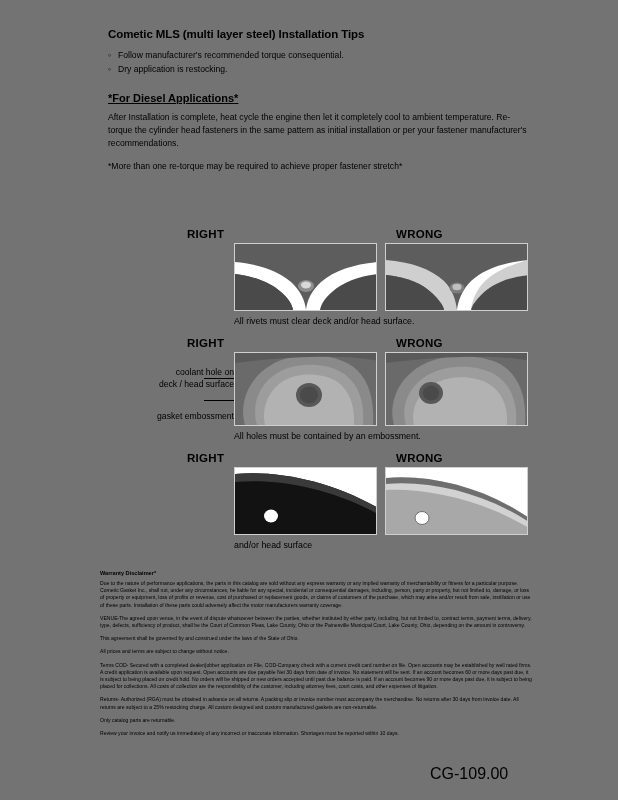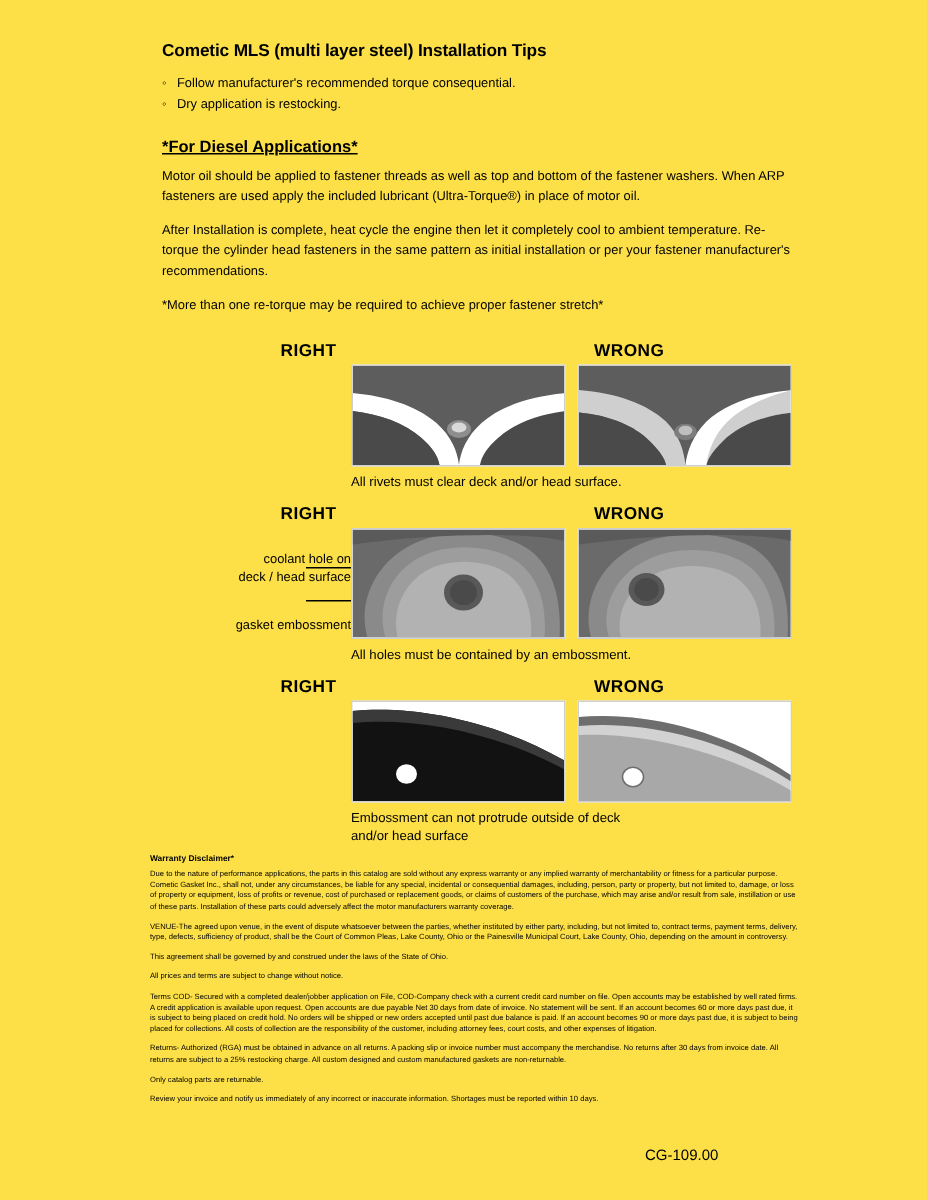--- a/index.html
+++ b/index.html
@@ -13,21 +13,21 @@
     position: relative;
     font-family: "Liberation Sans", sans-serif;
     color: #000000;
     overflow: hidden;
   }
   .page {
     position: absolute;
     left: 0; top: 0;
     width: 618px;
     height: 800px;
-    background: #fde047;
+    background: #737373;
   }
   .content {
     position: absolute;
     left: 108px;
     top: 28px;
     width: 420px;
   }
   h1.title {
     font-size: 11.5px;
     font-weight: bold;
@@ -167,39 +167,38 @@
   .warranty p {
     font-size: 5.1px;
     line-height: 7.2px;
     margin: 0 0 6px 0;
     text-align: left;
   }
   .docnum {
     position: absolute;
     left: 430px;
     top: 765px;
-    font-size: 10px;
+    font-size: 16px;
     font-family: "Liberation Sans", sans-serif;
   }
 </style>
 </head>
 <body>
 
 <div class="page">
 
   <div class="content">
     <h1 class="title">Cometic MLS (multi layer steel) Installation Tips</h1>
 
     <ul class="bullets">
       <li>Follow manufacturer's recommended torque consequential.</li>
       <li>Dry application is restocking.</li>
     </ul>
 
     <h2 class="subtitle">*For Diesel Applications*</h2>
-    <p class="para">Motor oil should be applied to fastener threads as well as top and bottom of the fastener washers. When ARP fasteners are used apply the included lubricant (Ultra-Torque®) in place of motor oil.</p>
     <p class="para">After Installation is complete, heat cycle the engine then let it completely cool to ambient temperature. Re-torque the cylinder head fasteners in the same pattern as initial installation or per your fastener manufacturer's recommendations.</p>
     <p class="para last">*More than one re-torque may be required to achieve proper fastener stretch*</p>
   </div>
 
   <div class="figures">
 
     <div class="fig-row">
       <div class="fig-labels">
         <span class="fig-label left">RIGHT</span>
         <span class="fig-label right">WRONG</span>
@@ -294,21 +293,20 @@
           <svg width="143" height="66" viewBox="0 0 143 66">
             <rect x="0" y="0" width="143" height="66" fill="#ffffff"></rect>
             <path d="M0,10 C45,6 100,20 143,50 L143,66 L0,66 Z" fill="#d2d2d2"></path>
             <path d="M0,22 C45,20 100,34 143,60 L143,66 L0,66 Z" fill="#a8a8a8"></path>
             <path d="M0,10 C45,6 100,20 143,50 L143,54 C100,26 46,12 0,16 Z" fill="#6e6e6e"></path>
             <ellipse cx="36" cy="50" rx="7" ry="6.5" fill="#ffffff" stroke="#6e6e6e" stroke-width="1"></ellipse>
           </svg>
         </div>
       </div>
       <div class="caption">
-        <div>Embossment can not protrude outside of deck</div>
         <div>and/or head surface</div>
       </div>
     </div>
 
   </div>
 
   <div class="warranty">
     <h3>Warranty Disclaimer*</h3>
     <p>Due to the nature of performance applications, the parts in this catalog are sold without any express warranty or any implied warranty of merchantability or fitness for a particular purpose.  Cometic Gasket Inc., shall not, under any circumstances, be liable for any special, incidental or consequential damages, including, person, party or property, but not limited to, damage, or loss of property or equipment, loss of profits or revenue, cost of purchased or replacement goods, or claims of customers of the purchase, which may arise and/or result from sale, instillation or use of these parts.  Installation of these parts could adversely affect the motor manufacturers warranty coverage.</p>
     <p>VENUE-The agreed upon venue, in the event of dispute whatsoever between the parties, whether instituted by either party, including, but not limited to, contract terms, payment terms, delivery, type, defects, sufficiency of product, shall be the Court of Common Pleas, Lake County, Ohio or the Painesville Municipal Court, Lake County, Ohio, depending on the amount in controversy.</p>

